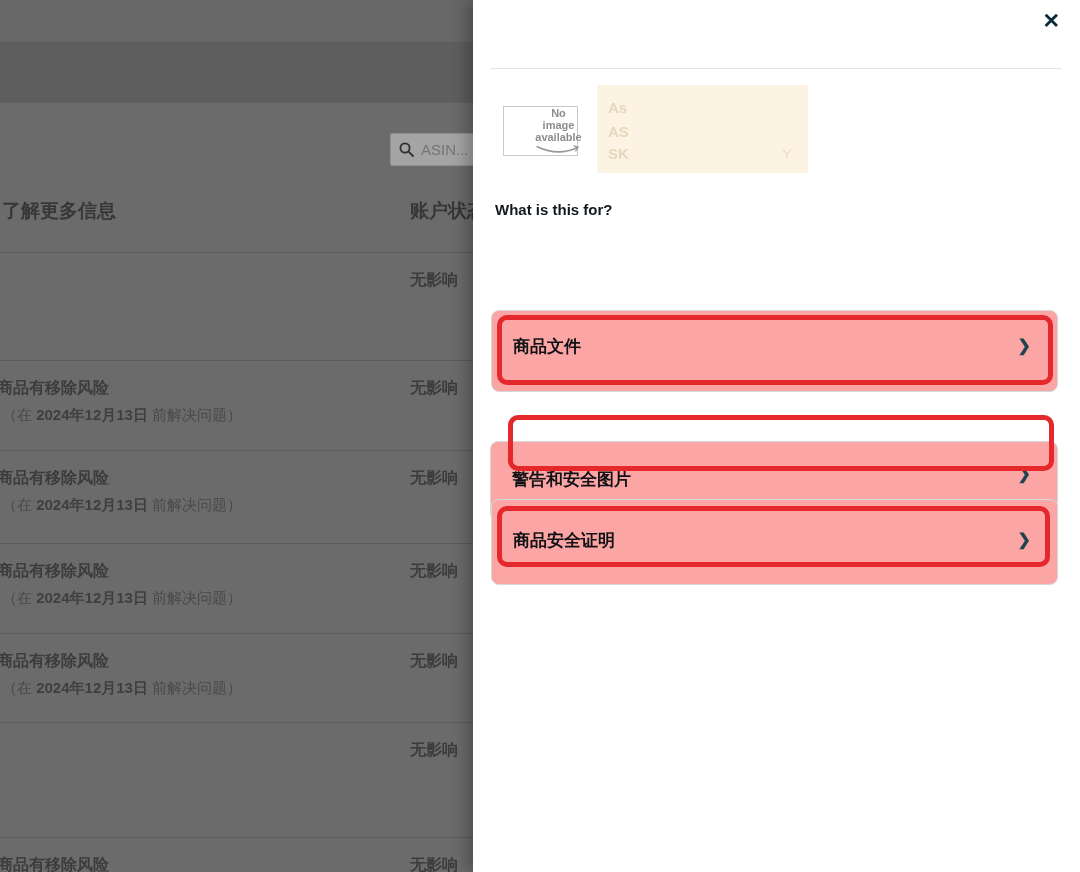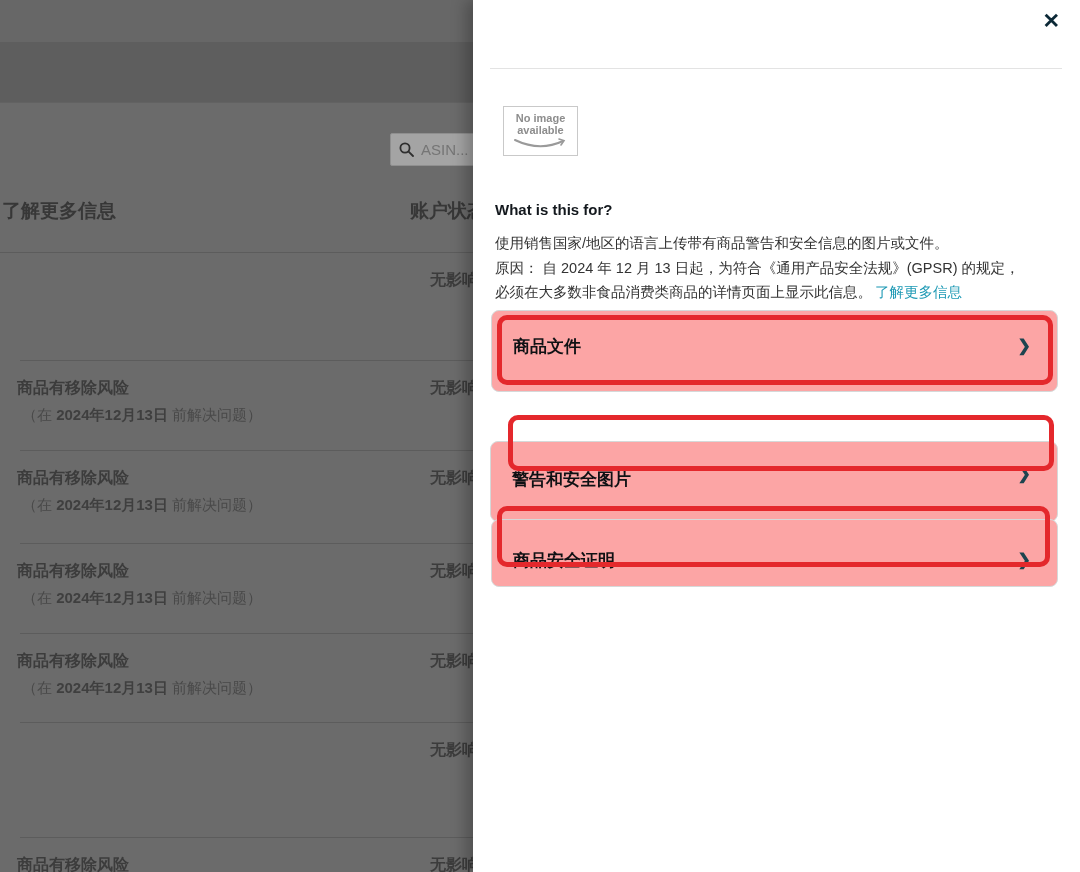--- a/index.html
+++ b/index.html
@@ -18,55 +18,55 @@
   .search-box input { border:none; outline:none; background:transparent; width:150px;
                       font-size:15px; color:#4a4a4a; font-family:"Liberation Sans", sans-serif; }
   .search-box input::placeholder { color:#757575; }
 
   .thead { position:absolute; left:0; top:196px; width:473px; height:56px; }
   .th { position:absolute; font-size:19px; font-weight:bold; color:#373737; white-space:nowrap; }
   .th.c1 { left:2px; top:2px; }
   .th.c2 { left:410px; top:2px; }
 
   #table-rows { position:absolute; left:0; top:252px; width:473px; height:620px; border-top:1px solid #5c5c5c; overflow:hidden; }
-  .trow { position:relative; width:473px; border-bottom:1px solid #5c5c5c; padding:17px 0 0 0;margin-left:20px; }
+  .trow { position:relative; width:473px; border-bottom:1px solid #5c5c5c; padding:17px 0 0 0; }
   .trow:last-child { border-bottom:none; }
   .atitle { font-size:16px; font-weight:bold; color:#3c3c3c; margin-left:-3px; white-space:nowrap; }
   .asub { font-size:15px; color:#494949; margin:7px 0 0 2px; white-space:nowrap; }
   .asub b { color:#3f3f3f; }
   .status { position:absolute; left:410px; top:17px; font-size:16px; font-weight:600; color:#3c3c3c; white-space:nowrap; }
 
   
   #drawer { position:absolute; left:473px; top:0; width:607px; height:872px; background:#ffffff;
             box-shadow:-7px 0 14px rgba(0,0,0,0.25); }
   .drawer-title { position:absolute; left:16px; top:14px; font-size:30px; font-weight:500;
                   color:#224a52; letter-spacing:0.5px; }
   .close-btn { position:absolute; right:16px; top:6px; font-size:21px; font-weight:bold; color:#0b2836;
                cursor:pointer; line-height:1; padding:4px; }
   .title-hr { position:absolute; left:17px; top:68px; width:572px; height:1px; background:#e3e3e3; }
 
   .thumb { position:absolute; left:30px; top:106px; width:75px; height:50px; background:#fff;
-           border:1px solid #c9c9c9; display:flex; flex-direction:column; align-items:center; justify-content:center; }
+           border:1px solid #c9c9c9; display:flex; flex-direction:column; align-items:center; justify-content:center;padding-left:36px; }
   .thumb .ni { font-size:11px; font-weight:bold; color:#8d8d8d; line-height:12px; text-align:center; }
   .thumb svg { margin-top:2px; }
 
   .redact-box { position:absolute; left:124px; top:85px; width:211px; height:88px; background:#fcf3e3; }
   .redact-line { position:absolute; left:11px; font-size:15px; color:#e6d7bd; font-weight:bold; }
   .rl1 { top:14px; } .rl2 { top:38px; } .rl3 { top:60px; }
   .redact-right { position:absolute; right:16px; top:60px; font-size:15px; color:#ecdfc7; }
 
   .whatfor { position:absolute; left:22px; top:201px; font-size:15px; font-weight:bold; color:#13181d; }
   .para { position:absolute; left:22px; top:231px; width:555px; font-size:14.5px; color:#333; }
   .para .pline { line-height:24.5px; white-space:nowrap; }
   .learn-link { color:#1f9ab5; cursor:pointer; margin-left:3px; }
 
   .card { position:absolute; background:#fca5a5; border:1px solid #d5d9d9; border-radius:8px; }
   .card-1 { left:18px; top:310px; width:567px; height:82px; }
   .card-2 { left:17px; top:407px; width:568px; height:81px;margin-top:34px; }
-  .card-3 { left:18px; top:499px; width:567px; height:68px;margin-top:20px; }
+  .card-3 { left:18px; top:499px; width:567px; height:86px; }
   .card-label { position:absolute; left:21px; font-size:17px; font-weight:bold; color:#0f1114; white-space:nowrap; }
   .card-1 .card-label { top:24px; } .card-2 .card-label { top:26px; } .card-3 .card-label { top:29px; }
   .chevron { position:absolute; right:26px; font-size:16px; font-weight:bold; color:#1d444f; }
   .card-1 .chevron { top:25px; } .card-2 .chevron { top:22px; } .card-3 .chevron { top:30px; }
 
   .red-box { position:absolute; border:5px solid #e4282c; border-radius:10px; pointer-events:none; }
   .red-1 { left:24px; top:315px; width:556px; height:70px; }
   .red-2 { left:35px; top:415px; width:546px; height:56px; }
   .red-3 { left:24px; top:506px; width:553px; height:61px; }
 </style>
@@ -132,28 +132,29 @@
 
     <div class="thumb">
       <div class="ni">No image</div>
       <div class="ni">available</div>
       <svg width="56" height="12" viewBox="0 0 56 12">
         <path d="M2 2 Q27 14 50 3" fill="none" stroke="#9a9a9a" stroke-width="2" stroke-linecap="round"></path>
         <path d="M46 1 L51 2.6 L48 7" fill="none" stroke="#9a9a9a" stroke-width="1.6" stroke-linecap="round"></path>
       </svg>
     </div>
 
+    <div class="redact-box">
+      <div class="redact-line rl1">As</div>
+      <div class="redact-line rl2">AS</div>
+      <div class="redact-line rl3">SK</div>
+      <div class="redact-right">Y</div>
+    </div>
 
     <div class="whatfor">What is this for?</div>
 
-    <div class="para">
-      <div class="pline">使用销售国家/地区的语言上传带有商品警告和安全信息的图片或文件。</div>
-      <div class="pline">原因： 自 2024 年 12 月 13 日起，为符合《通用产品安全法规》(GPSR) 的规定，</div>
-      <div class="pline"><span>必须在大多数非食品消费类商品的详情页面上显示此信息。</span><span class="learn-link">了解更多信息</span></div>
-    </div>
 
     <div class="card card-1">
       <div class="card-label">商品文件</div>
       <div class="chevron">❯</div>
     </div>
     <div class="card card-2">
       <div class="card-label">警告和安全图片</div>
       <div class="chevron">❯</div>
     </div>
     <div class="card card-3">

